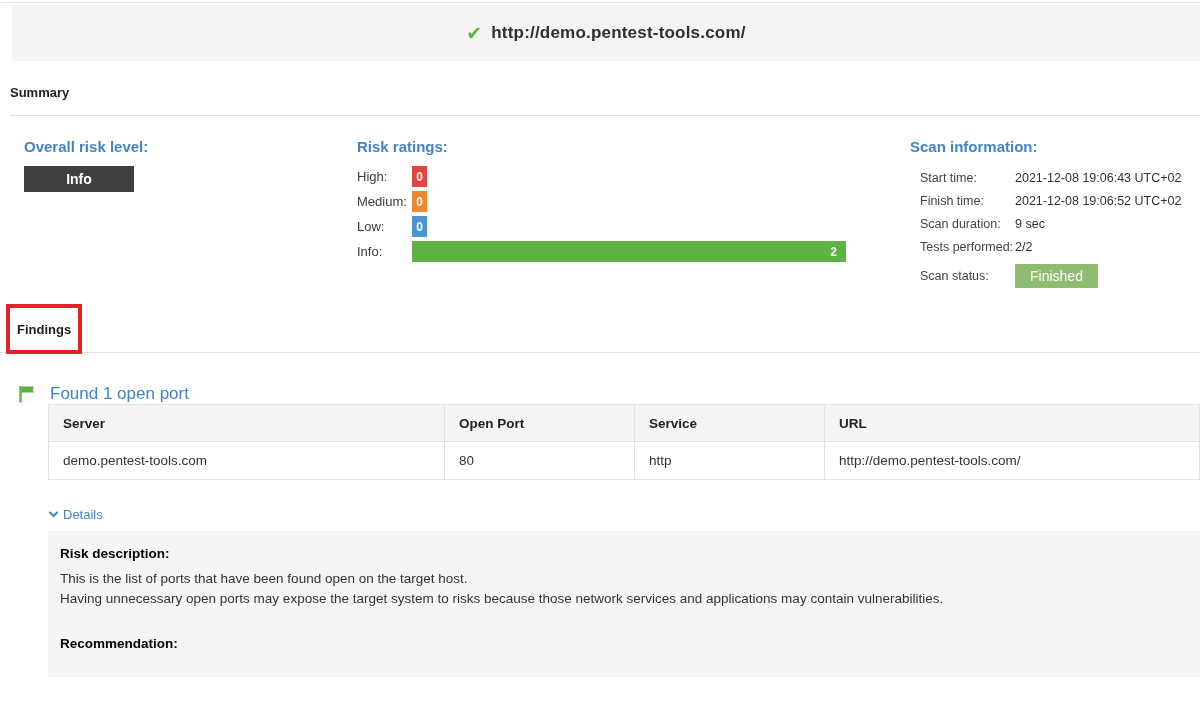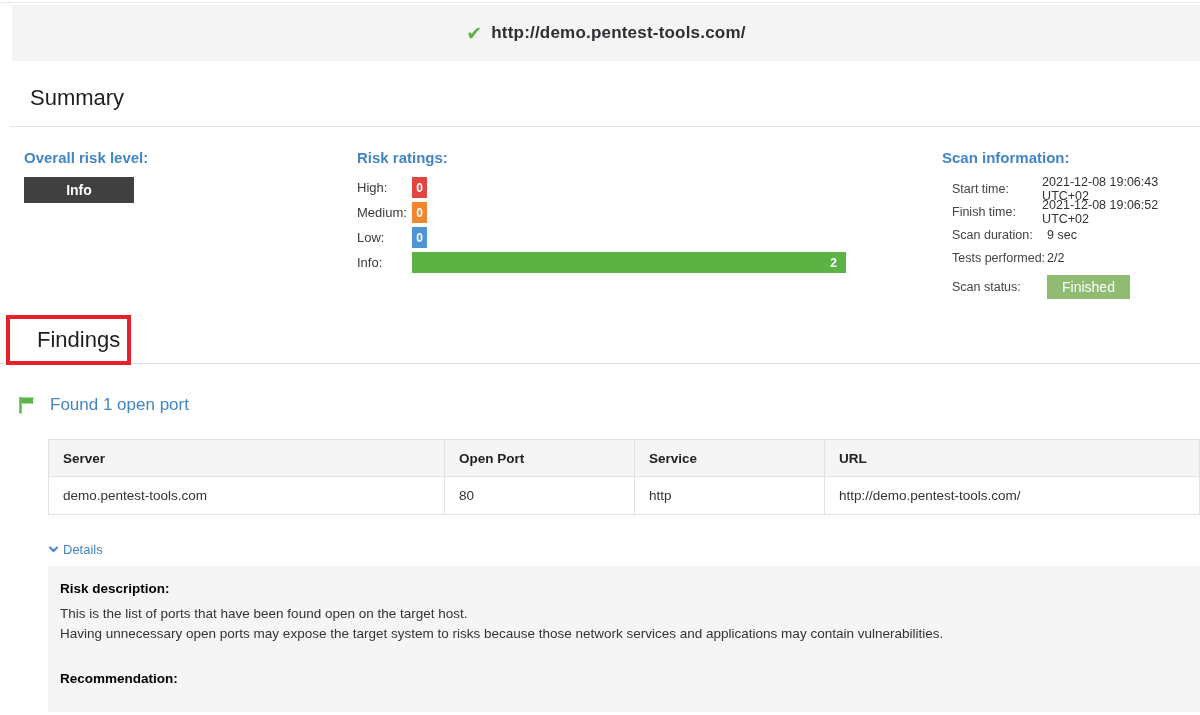--- a/index.html
+++ b/index.html
@@ -7,56 +7,56 @@
               font-family:"Liberation Sans","DejaVu Sans",sans-serif; color:#333; }
 
   
   .top-strip { height:3px; background:#fff; border-bottom:1px solid #e8e8e8; }
   .target-bar { margin-left:12px; height:56px; background:#f4f4f5; margin-top:2px;
                 display:flex; align-items:center; justify-content:center; }
   .check-icon { color:#5cb344; font-size:19px; font-weight:bold; margin-right:9px; line-height:1; }
   .target-url { font-size:17px; font-weight:bold; color:#2e2e33; letter-spacing:.2px; }
 
   
-  .section-title { font-size:22px; font-weight:normal; color:#1e1e1e;margin-left:20px; }
+  .section-title { font-size:13px; font-weight:bold; color:#1e1e1e; }
   .summary-head { margin:24px 0 0 10px; padding-bottom:15px; border-bottom:1px solid #e0e0e0; }
 
   
   .summary-cols { position:relative; height:152px; margin-top:22px; }
   .col-label { font-size:15px; font-weight:bold; color:#4285c5; margin-bottom:11px; }
 
   .col-overall { position:absolute; left:24px; top:0; }
   .overall-badge { width:110px; height:26px; display:flex; align-items:center; justify-content:center;
                    color:#fff; font-size:14px; font-weight:bold; background:#5cb344; }
 
   .col-ratings { position:absolute; left:357px; top:0; }
   .rr-row { display:flex; align-items:center; margin-bottom:4px; height:21px; }
   .rr-label { width:55px; font-size:13px; color:#3a3a3a; }
   .rr-bar { height:21px; display:inline-flex; align-items:center; justify-content:center;
             color:#fff; font-size:12px; font-weight:bold; }
   .rr-bar--wide { justify-content:flex-end; padding-right:9px; }
 
-  .col-scaninfo { position:absolute; left:910px; top:0;margin-left:32px; }
+  .col-scaninfo { position:absolute; left:910px; top:0; }
   .si-row { display:flex; align-items:center; margin-left:10px; height:23px; font-size:12.5px; }
   .si-row--badge { height:29px; margin-top:3px; }
   .si-label { width:95px; color:#444; }
   .si-value { color:#333; }
   .status-badge { background:#8fbc71; color:#fff; font-size:14px; padding:4px 15px; }
 
   
   .findings-header { position:relative; height:49px; border-bottom:1px solid #e0e0e0; margin-top:14px; }
   .findings-box { position:absolute; left:6px; top:0; height:50px; background:#fff; z-index:2;
                   border:4px solid #e8202a; display:flex; align-items:center; padding:0 7px; }
 
   
   .finding-title-row { display:flex; align-items:center; margin:31px 0 0 18px; }
   .flag-icon { margin-right:15px; line-height:0; }
   .finding-title { font-size:17px; color:#4285c5; }
 
-  table.findings-table { margin:24px 0 0 48px; width:1152px; border-collapse:collapse; font-size:13.5px; }
+  table.findings-table { margin:0 0 0 48px; width:1152px; border-collapse:collapse; font-size:13.5px; }
   .findings-table th, .findings-table td { border:1px solid #e3e3e3; text-align:left; padding:10px 14px; }
   .findings-table th { background:#f5f5f6; color:#222; font-weight:bold; height:37px; }
   .findings-table td { background:#fff; color:#333; height:38px; }
   .col-server { width:396px; } .col-port { width:190px; } .col-service { width:190px; }
 
   .details-toggle { display:flex; align-items:center; margin:27px 0 0 48px; cursor:pointer; }
   .chevron-icon { line-height:0; margin-right:4px; }
   .details-label { font-size:13px; color:#4285c5; }
 
   .details-panel { margin:9px 0 0 48px; width:1152px; background:#f5f5f6; padding:15px 12px 18px 12px; }

